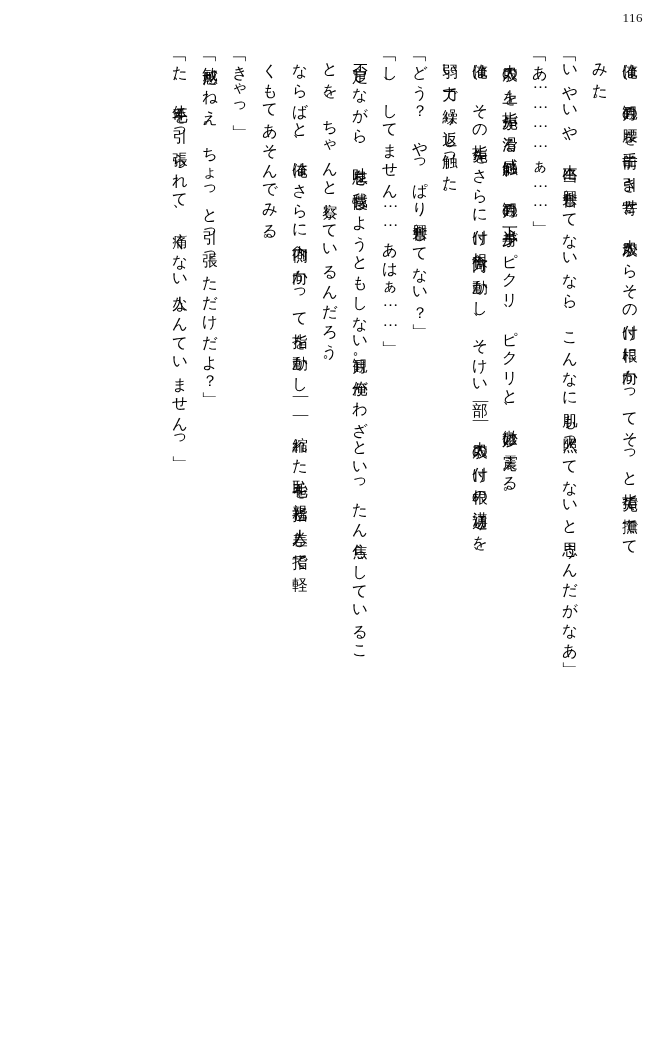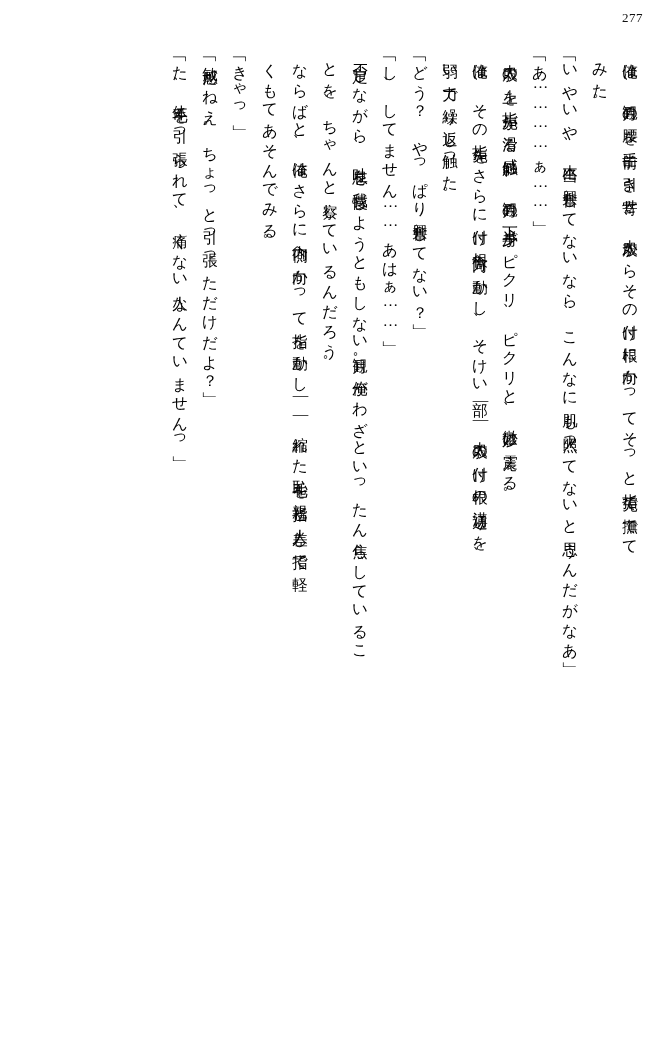--- a/index.html
+++ b/index.html
@@ -51,21 +51,21 @@
     white-space: pre;
     font-family: "Liberation Serif", "DejaVu Serif", serif;
     color: #000;
     font-feature-settings: "vert" 1;
   }
 </style>
 </head>
 <body>
 
 <div class="page">
-  <div class="page-number">277</div>
+  <div class="page-number">116</div>
   <div class="text-body">
     <div class="line">俺は、観月の腰を手前に引き寄せ、太股からその付け根に向かってそっと指先で撫でて</div>
     <div class="line">みた。</div>
     <div class="line">「いやいや、本当に興奮してないなら、こんなに肌も火照ってないと思うんだがなあ」</div>
     <div class="line">「あ…………ぁ……」</div>
     <div class="line">太股の上を指先が滑る感触に、観月の下半身がピクリ、ピクリと、微妙に震える。</div>
     <div class="line">俺は、その指先をさらに付け根方向へ動かし、そけい部――太股の付け根の溝辺りを、</div>
     <div class="line">弱い力で繰り返し触った。</div>
     <div class="line">「どう？　やっぱり興奮してない？」</div>
     <div class="line">「し、してません……あはぁ……」</div>

